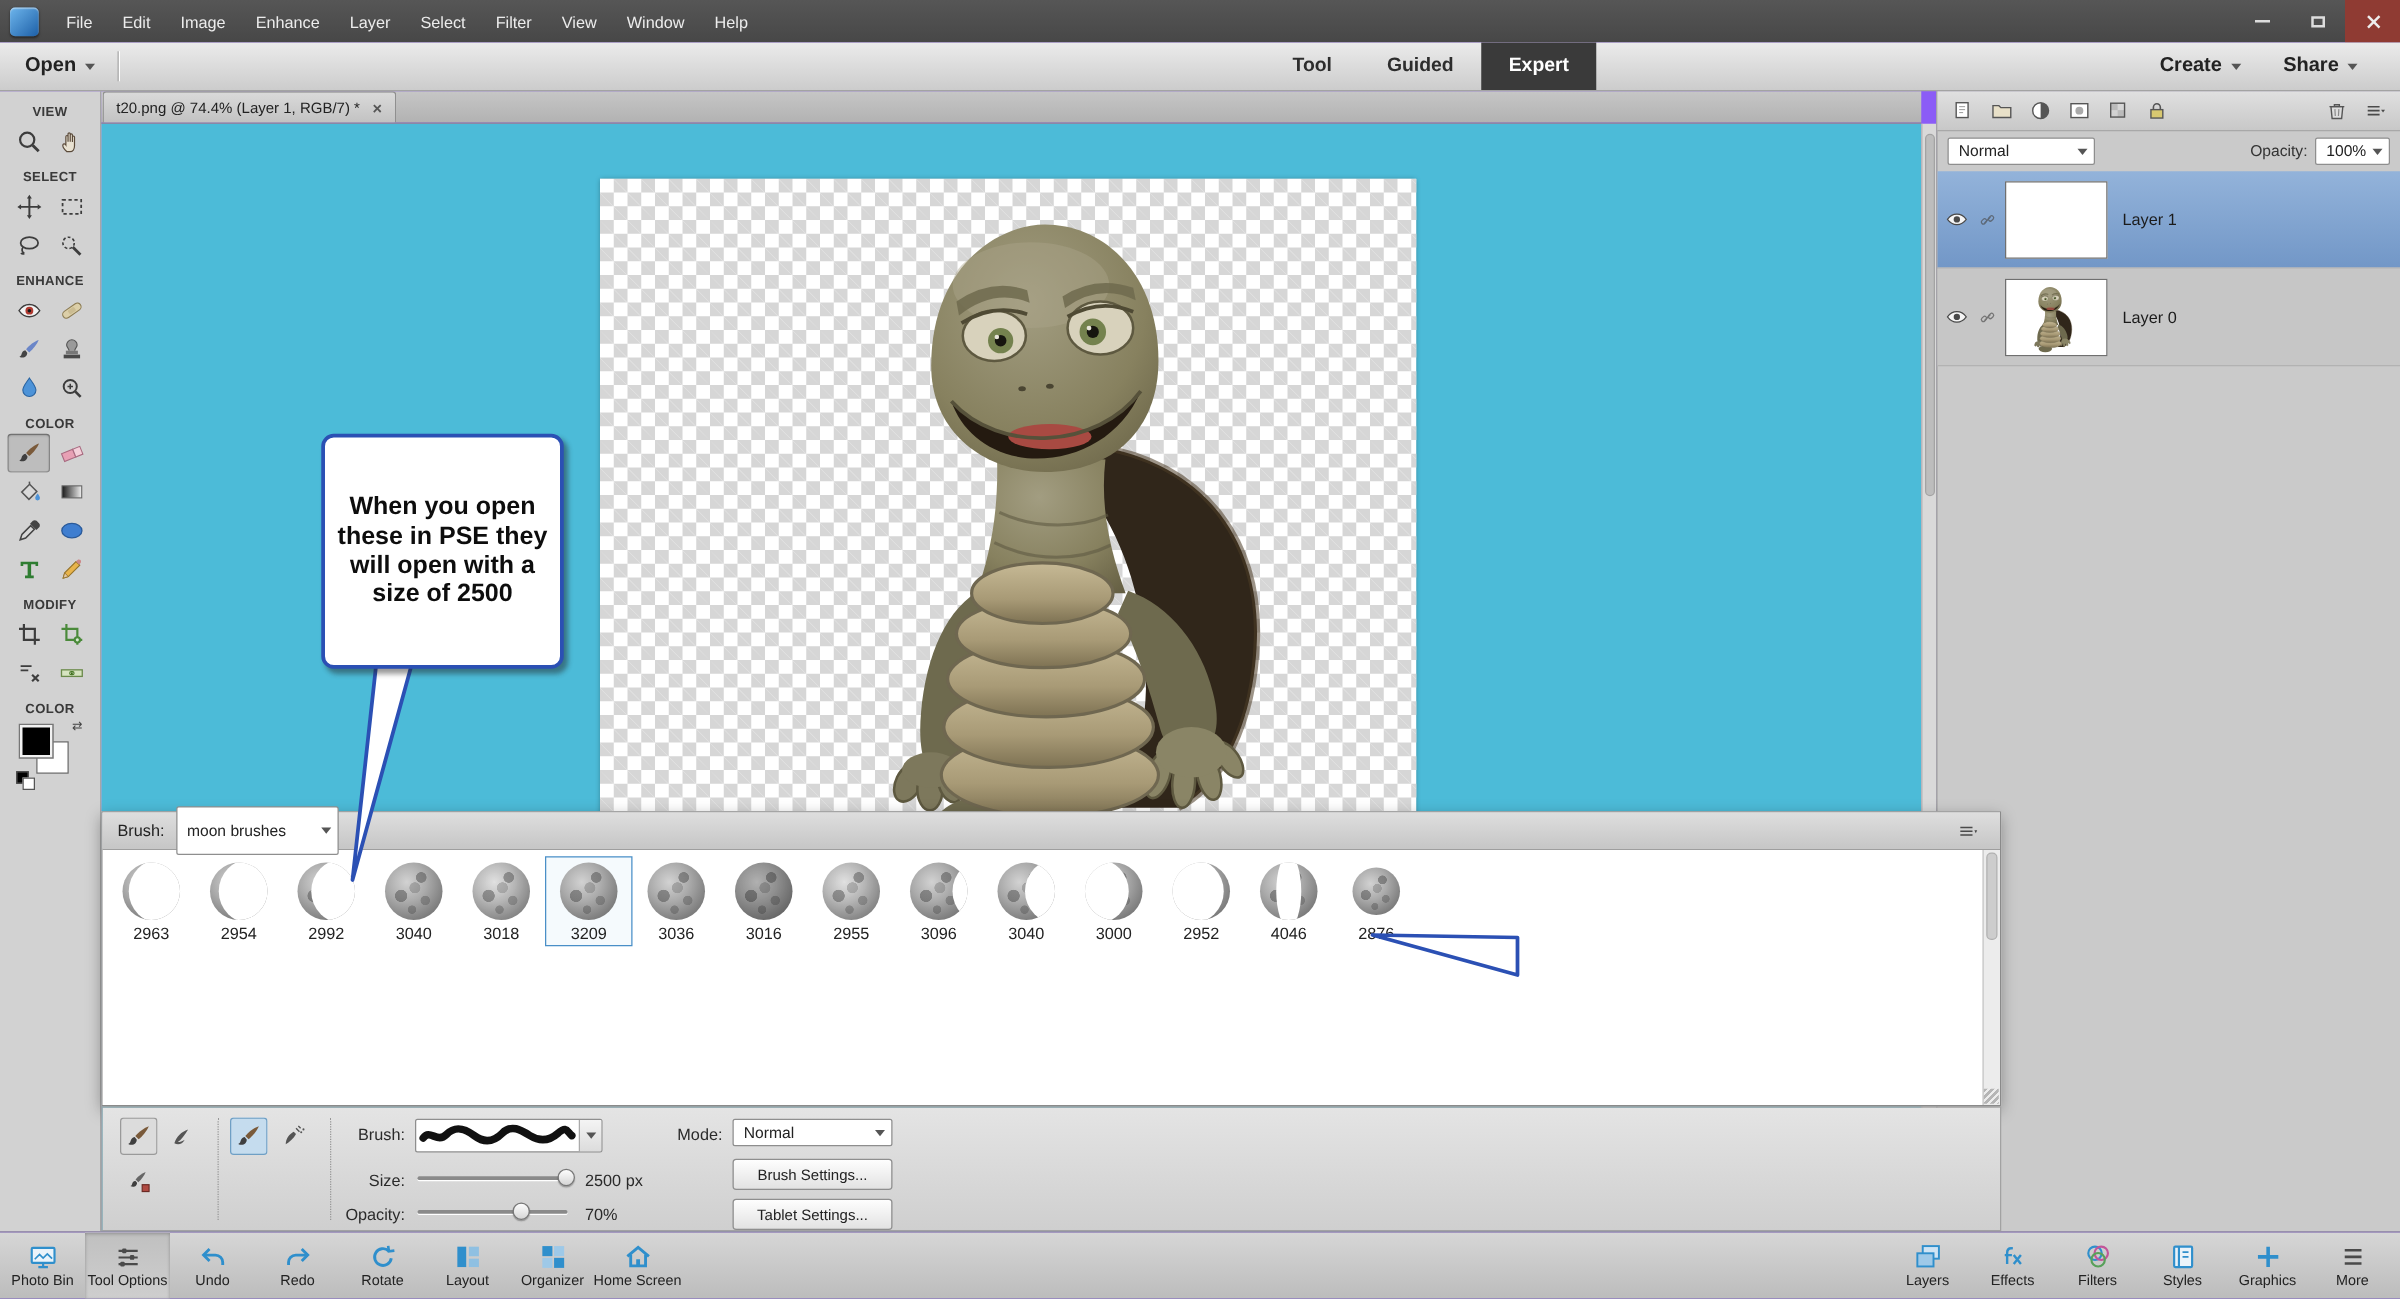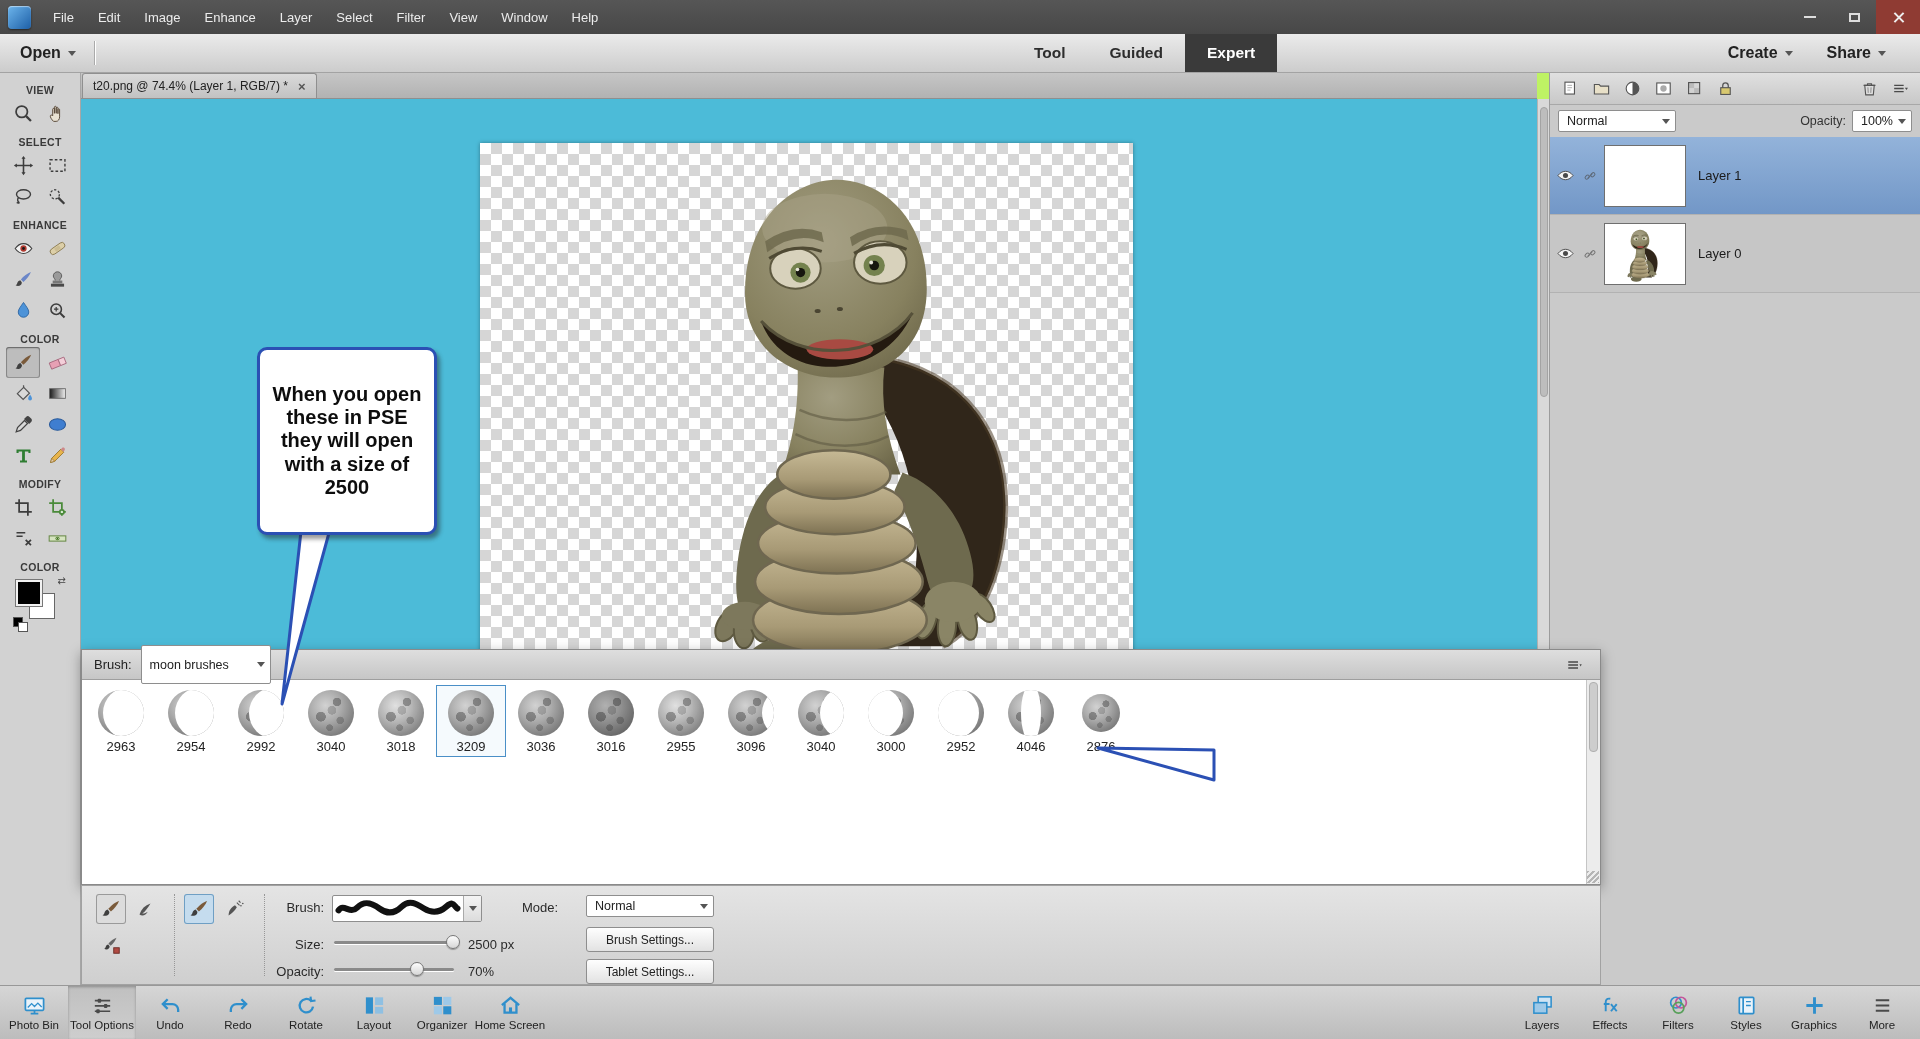--- a/index.html
+++ b/index.html
@@ -1,17 +1,17 @@
 <!DOCTYPE html>
 <html><head>
 <meta charset="utf-8">
 <style>
   html,body{margin:0;padding:0;background:#777;}
   *{box-sizing:border-box;}
-  .app{position:relative;width:1920px;height:1039px;overflow:hidden;background:#bef264;
+  .app{position:relative;width:1920px;height:1039px;overflow:hidden;background:#8b5cf6;
        font-family:"Liberation Sans",sans-serif;-webkit-font-smoothing:antialiased;}
 
   
   .menubar{position:absolute;left:0;top:0;width:100%;height:34px;background:linear-gradient(#565656,#474747);
            display:flex;align-items:center;z-index:7;}
   .app-logo{width:23px;height:23px;margin:0 10px 0 8px;border-radius:4px;
             background:linear-gradient(135deg,#6db5ec,#1d5fa7);box-shadow:inset 0 1px 1px rgba(255,255,255,.5),0 1px 2px rgba(0,0,0,.5);}
   .menus{display:flex;height:100%;}
   .menu-item{color:#ececec;font-size:13px;padding:0 12px;display:flex;align-items:center;cursor:default;}
   .win-controls{margin-left:auto;display:flex;height:100%;}
@@ -161,21 +161,21 @@
   .tb-right{display:flex;margin-left:auto;padding-right:4px;}
   .tb-item{width:68px;display:flex;flex-direction:column;align-items:center;justify-content:center;gap:2px;}
   .tb-item .ic{width:23px;height:23px;}
   .tb-label{font-size:11.5px;color:#222;white-space:nowrap;}
   .tb-item.active{background:linear-gradient(#c0c0c0,#cecece);box-shadow:inset 0 1px 3px rgba(0,0,0,.28);}
 
   
   .callout{position:absolute;background:#fff;border:3px solid #2b50b4;border-radius:10px;
            box-shadow:3px 4px 4px rgba(30,30,30,.45);z-index:9;display:flex;align-items:center;justify-content:center;
            text-align:center;font-weight:bold;color:#0d0d0d;}
-  .callout1{left:257px;top:347px;width:180px;height:188px;font-size:20px;line-height:1.17;padding:0 9px;}
+  .callout1{left:257px;top:347px;width:194px;height:188px;font-size:20px;line-height:1.17;padding:0 9px;}
   .callout2{left:1205px;top:625px;width:224px;height:250px;font-size:20px;line-height:1.33;padding:0 10px;}
   .tail{position:absolute;z-index:8;overflow:visible;}
   .ic{display:block;}
 </style>
 </head>
 <body>
 
 <svg width="0" height="0" style="position:absolute" aria-hidden="true">
   <defs>
     <linearGradient id="lg-tool" x1="0" y1="0" x2="1" y2="0">
@@ -744,21 +744,21 @@
     </div>
     <div class="to-label" style="left:386px;top:51px">2500 px</div>
 
     <div class="to-label" style="left:178px;top:78px;width:64px;text-align:right">Opacity:</div>
     <div class="slider" style="left:252px;top:75px;width:120px">
       <div class="track"></div>
       <div class="thumb" id="opacityThumb" style="left: calc(70% - 8px);"></div>
     </div>
     <div class="to-label" style="left:386px;top:78px">70%</div>
 
-    <div class="to-label" style="left:440px;top:14px;width:56px;text-align:left">Mode:</div>
+    <div class="to-label" style="left:440px;top:14px;width:56px;text-align:right">Mode:</div>
     <div class="select" style="position:absolute;left:504px;top:9px;width:128px">
       <span>Normal</span>
       <span class="caret"></span>
     </div>
     <div class="btn" style="left:504px;top:41px;width:128px;height:25px">Brush Settings...</div>
     <div class="btn" style="left:504px;top:73px;width:128px;height:25px">Tablet Settings...</div>
   </div>
 
   <div class="taskbar">
     <div class="tb-left" id="tbLeft">

